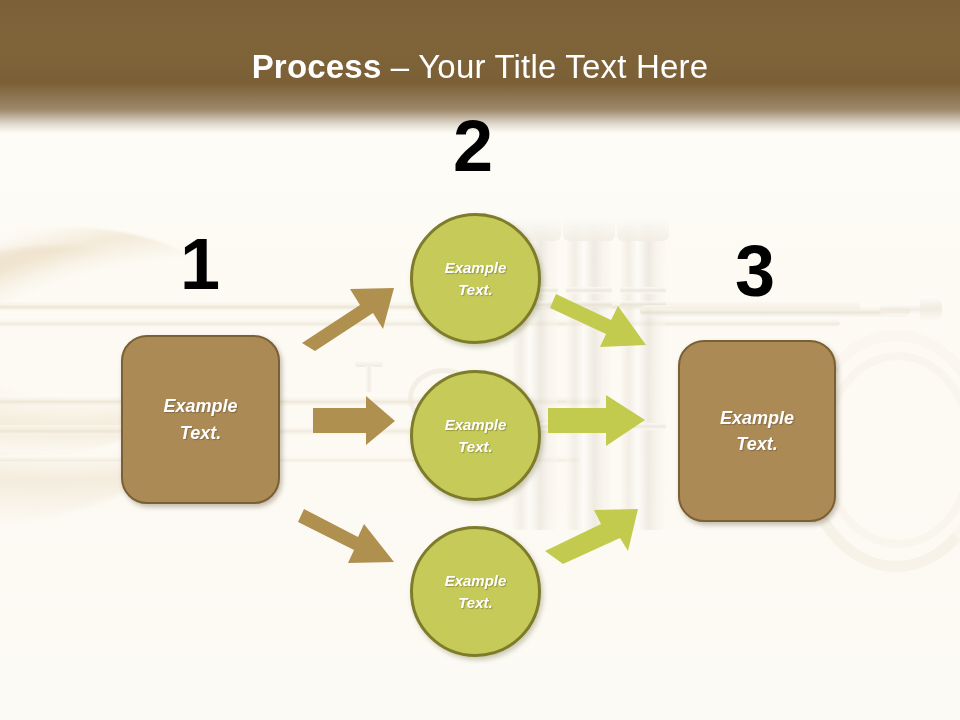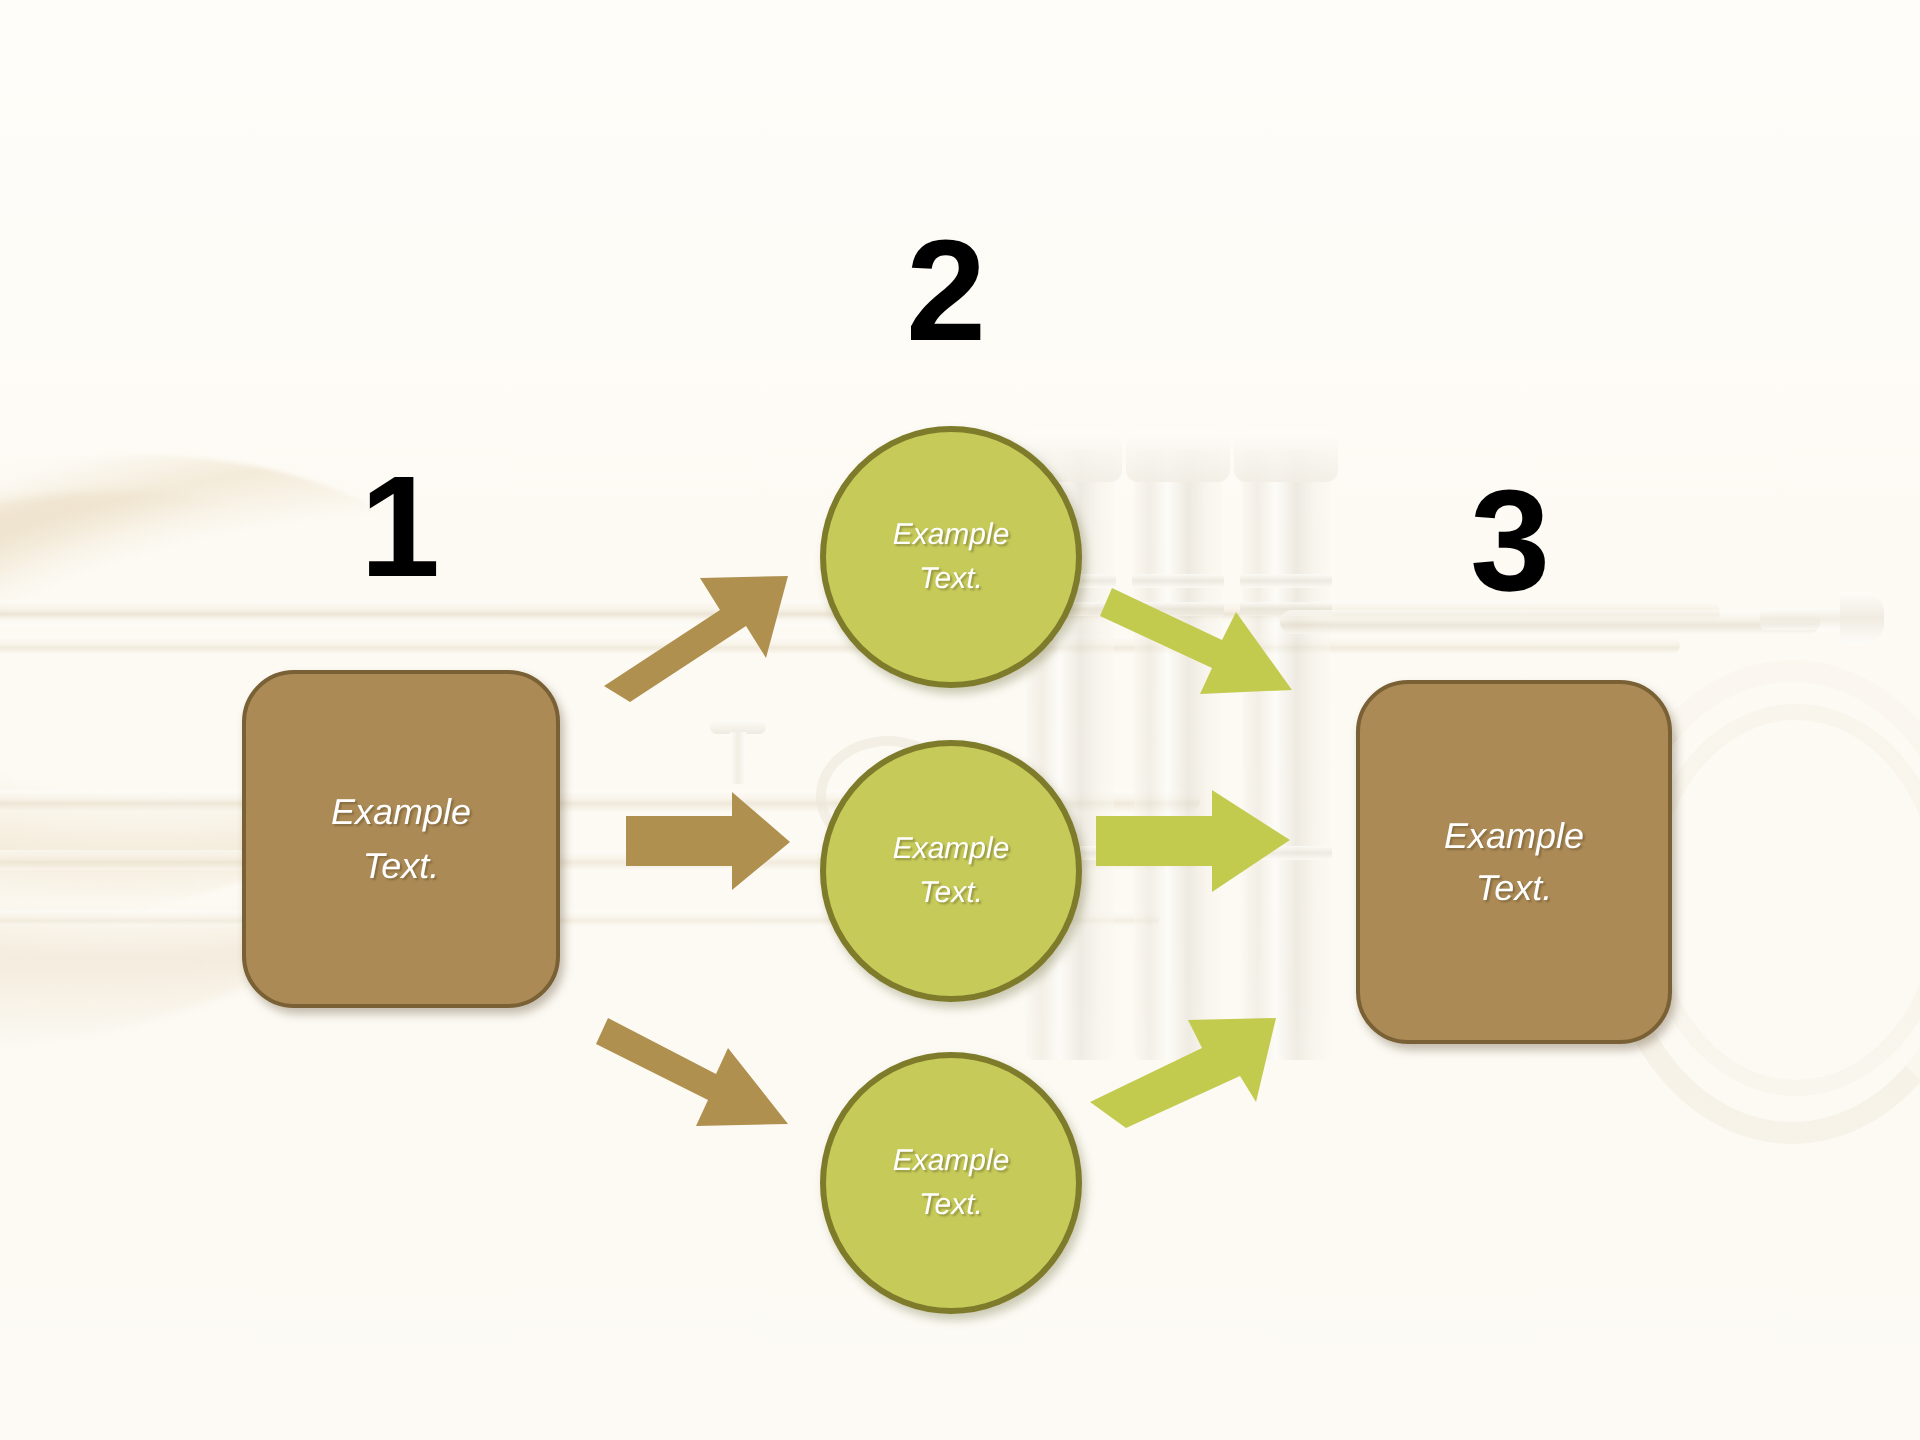--- a/index.html
+++ b/index.html
@@ -240,21 +240,21 @@
     display: flex;
     align-items: center;
     justify-content: center;
   }
   #box1 { left: 121px; top: 335px; width: 155px; height: 165px; }
   #box3 { left: 678px; top: 340px; width: 154px; height: 178px; }
 
   .node-label {
     color: #ffffff;
     font-style: italic;
-    font-weight: normal;
+    font-weight: bold;
     font-size: 18px;
     line-height: 1.45;
     text-align: center;
     text-shadow: 1px 1px 1px rgba(70,55,30,.35);
     white-space: pre-line;
   }
   .circle .node-label { font-size: 15px; }
 
   
   .circle {
@@ -322,20 +322,23 @@
     <div class="mouthpiece">
       <div class="mp-stem"></div>
         <div class="mp-cup"></div>
     </div>
     <div class="loop"></div>
     <div class="loop2"></div>
 
     <div class="bg-veil"></div>
   </div>
 
+  <div class="header">
+    <div class="title"><span class="strong">Process</span><span class="light"> – </span><span class="light">Your Title Text Here</span></div>
+  </div>
 
   <svg class="arrow-svg" style="left:0;top:0;" width="960" height="720">
 
     <g>
       <polygon fill="#b0904f" points="302,343 360,305 350,289 394,288 383,329 373,313 315,351"></polygon>
     </g>
 
     <g>
       <polygon fill="#b0904f" points="313,408 366,408 366,396 395,421 366,445 366,433 313,433"></polygon>
     </g>

